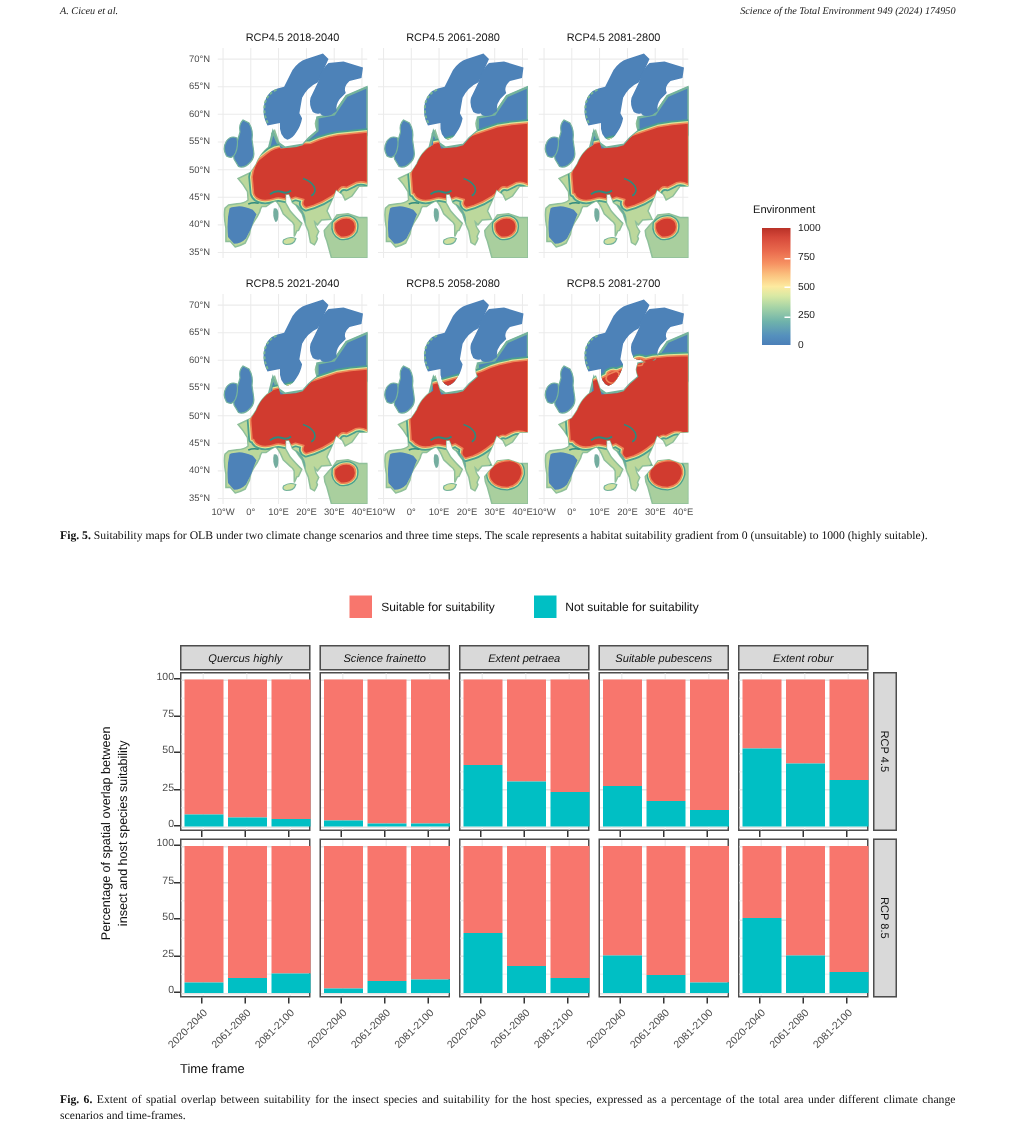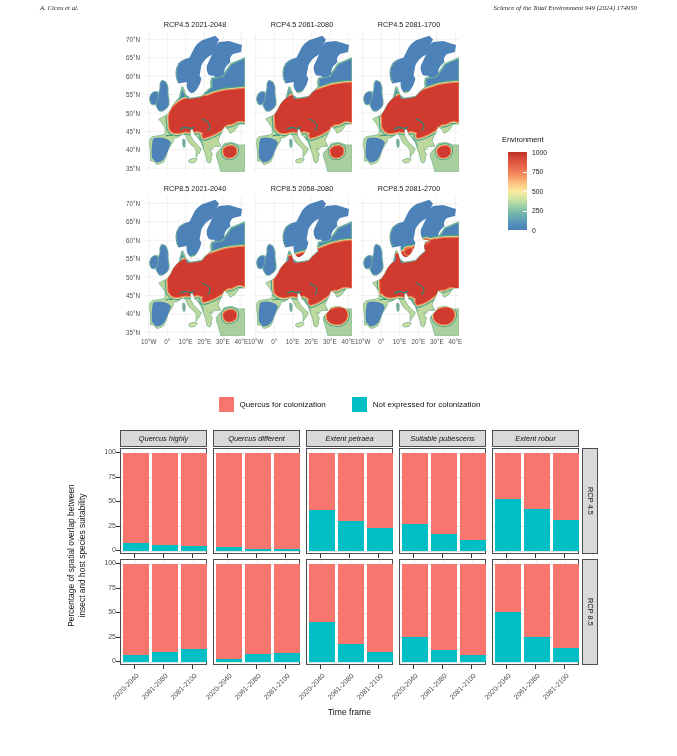--- a/index.html
+++ b/index.html
@@ -31,36 +31,36 @@
   .btick{position:absolute;background:#333;}
   .xlab{position:absolute;font-size:7px;color:#4d4d4d;text-align:right;
         transform:rotate(-45deg);transform-origin:100% 0%;}
   .ylab{position:absolute;font-size:7px;color:#4d4d4d;text-align:right;}
   .ytitle{position:absolute;transform:rotate(-90deg);text-align:center;
           font-size:8.4px;color:#111;line-height:1.25;}
   .legend6{position:absolute;display:flex;justify-content:center;align-items:center;gap:26px;}
   .legend6 .item{display:flex;align-items:center;gap:6px;}
   .legend6 .sw{width:15px;height:15px;}
   .legend6 .lab{font-size:8px;color:#111;}
-  .xtitle{position:absolute;font-size:8.6px;color:#111;text-align:center;}
+  .xtitle{position:absolute;font-size:8.6px;color:#111;}
 </style>
 </head>
 <body>
 
 <div class="page">
 
   <div class="hdr">
     <span>A. Ciceu et al.</span>
     <span class="r">Science of the Total Environment 949 (2024) 174950</span>
   </div>
 
   <div class="fig" id="fig5">
     <span class="abs" id="f5-legend-title" style="left:462px;top:117px;font-size:7.4px;color:#111;">Environment</span>
     <div class="cbar" id="f5-colorbar" style="left:468px;top:134px;"></div>
-  <div class="maptitle" style="left: 105px; top: 2px;">RCP4.5 2021-2048</div>
+  <div class="maptitle" style="left: 105px; top: 2px;">RCP4.5 2018-2040</div>
       <div style="position: absolute; left: 105px; top: 14px; width: 100px; height: 140px;"><svg width="100" height="140" viewBox="0 0 100 140" xmlns="http://www.w3.org/2000/svg">
           <defs>
             <clipPath id="cp0_0">
               <path d="M100,26 L86,32 Q80,40 77.7,44.2 L66.6,46.4 Q64,50 66.6,55.2 L61,60 L56.8,64.8 Q52,66.5 48,66.5 L42,67 L40.5,62 L38.1,54.9 L36.2,57 L36.8,64.5 L33,67 L31.5,68.5 Q28,72 25.9,77.4 Q24,80.5 22.2,82.9 L13.7,87 Q17,90.5 20,95.8 L20.4,101.3 Q18,103.5 13,103.8 L7.4,104.6 L5,106.8 Q4,112 5.6,120 L5.6,129 L8.5,128.9 L11.8,132.6 Q14.5,132.2 18.5,130 L21.3,124.1 L22.2,119.7 Q24,116 26.3,112.7 L28.1,109.4 Q28.5,107 29.6,105.7 L32.2,105.7 Q35,103.5 38.7,101.7 Q41,103.5 43.8,110.5 L48.5,114.9 Q50.2,116 51.1,117.9 L51.2,125.6 L52.9,121.9 L54,121.6 L56.2,116.8 Q53,114 48.5,108.7 L45.3,103.1 L45.3,97.6 L47.7,97.3 Q49,100 50,103.1 L52.5,105 Q54,107.5 56.4,110.5 L58.1,115.7 Q59,119 60.5,121.9 L62,129.7 L64.6,131.2 Q66,129 66.6,127.1 L66,125.6 L67.5,122.3 Q65.2,119.5 64.8,116 L66.6,117.9 L69.4,114.6 L75.7,114.2 L74,110.5 L73,108.7 Q74,106 75.1,103.9 L77.1,99.5 L79,94.3 L83.3,97.6 L85.1,101.3 L89.7,98.7 L94.4,92.1 L100,92 Z"></path>
               <path d="M76.8,115.3 L79.6,111.3 L87,110.5 L94.3,113 L100,113 L100,140 L76,140 L73,129 Q71,125 71.2,121.6 Q74,118 76.8,115.3 Z"></path>
               <path d="M46.6,61.2 Q41,59 41.6,50 L33.3,51.6 Q29.5,45 31.2,37 Q33,29 40,27 L44.4,25.8 L50,14.7 Q54,9 59.2,7.4 L70.3,3.7 L74,7.4 L67,22.8 Q60,26 56.4,33.2 L54.6,43.5 L56.4,46.8 Q55.5,52 52.4,56.4 Q50,60.5 46.6,61.2 Z"></path>
               <path d="M63.5,42.7 Q60.8,38 62,33.2 L67,22.8 Q69,14 74,10 L84,9 L97,13 L96,20 L88,22 Q83.5,26 85.5,30 L81.5,34 Q78.5,38 79.5,42 L76,44.5 Q70,46.5 68.4,43.5 Q66,44.5 63.5,42.7 Z"></path>
             </clipPath>
           </defs>
           <g stroke="#ebebeb" stroke-width="0.7">
@@ -146,21 +146,21 @@
             <path d="M78,117 Q82,112.5 88,113.5 Q93.5,115.5 91.5,122 Q88.5,127 82,126 Q77,123.5 78,117 Z" fill="#d13b2f" stroke="#ee8356" stroke-width="1"></path>
             <path d="M35,97.5 Q39,94.5 43,96 Q46.5,97.3 49,95" fill="none" stroke="#2f8a7d" stroke-width="1.3"></path>
             <path d="M57,87 Q62,88.5 64.5,92.5 Q66,96.5 62.5,98.5" fill="none" stroke="#2f8a7d" stroke-width="1.1"></path>
             <path d="M20.5,104 Q24,102.5 27.5,103.5" fill="none" stroke="#2f8a7d" stroke-width="1"></path>
             <path d="M52,104 Q56,106 58,111 Q59.5,115 58,118 Q54,116 52.5,112 Q51,107 52,104 Z" fill="#5fa89b" opacity="0.85"></path>
           </g>
           <path d="M14,79 L11,74 Q10,68 13,63 L15,56 Q14,51 17,48 L21,50 Q24,55 23,61 L24,68 Q25,73 22,76 Q18,80.5 14,79 Z" fill="#4d82b8" stroke="#74b39c" stroke-width="0.8"></path>
           <path d="M6,72 Q3,67 6,62 Q9,58 13,60 Q14,65 12,70 Q10,74.5 6,72 Z" fill="#4d82b8" stroke="#74b39c" stroke-width="0.8"></path>
           <path d="M44,128 Q48,125.3 52.2,127 Q51.2,131 46,131 Q42.8,130.6 44,128 Z" fill="#cfe09e" stroke="#74b39c" stroke-width="0.8"></path>
         </svg></div>
-      <div class="maptitle" style="left: 319px; top: 2px;">RCP4.5 2081-1700</div>
+      <div class="maptitle" style="left: 319px; top: 2px;">RCP4.5 2081-2800</div>
       <div style="position: absolute; left: 319px; top: 14px; width: 100px; height: 140px;"><svg width="100" height="140" viewBox="0 0 100 140" xmlns="http://www.w3.org/2000/svg">
           <defs>
             <clipPath id="cp0_2">
               <path d="M100,26 L86,32 Q80,40 77.7,44.2 L66.6,46.4 Q64,50 66.6,55.2 L61,60 L56.8,64.8 Q52,66.5 48,66.5 L42,67 L40.5,62 L38.1,54.9 L36.2,57 L36.8,64.5 L33,67 L31.5,68.5 Q28,72 25.9,77.4 Q24,80.5 22.2,82.9 L13.7,87 Q17,90.5 20,95.8 L20.4,101.3 Q18,103.5 13,103.8 L7.4,104.6 L5,106.8 Q4,112 5.6,120 L5.6,129 L8.5,128.9 L11.8,132.6 Q14.5,132.2 18.5,130 L21.3,124.1 L22.2,119.7 Q24,116 26.3,112.7 L28.1,109.4 Q28.5,107 29.6,105.7 L32.2,105.7 Q35,103.5 38.7,101.7 Q41,103.5 43.8,110.5 L48.5,114.9 Q50.2,116 51.1,117.9 L51.2,125.6 L52.9,121.9 L54,121.6 L56.2,116.8 Q53,114 48.5,108.7 L45.3,103.1 L45.3,97.6 L47.7,97.3 Q49,100 50,103.1 L52.5,105 Q54,107.5 56.4,110.5 L58.1,115.7 Q59,119 60.5,121.9 L62,129.7 L64.6,131.2 Q66,129 66.6,127.1 L66,125.6 L67.5,122.3 Q65.2,119.5 64.8,116 L66.6,117.9 L69.4,114.6 L75.7,114.2 L74,110.5 L73,108.7 Q74,106 75.1,103.9 L77.1,99.5 L79,94.3 L83.3,97.6 L85.1,101.3 L89.7,98.7 L94.4,92.1 L100,92 Z"></path>
               <path d="M76.8,115.3 L79.6,111.3 L87,110.5 L94.3,113 L100,113 L100,140 L76,140 L73,129 Q71,125 71.2,121.6 Q74,118 76.8,115.3 Z"></path>
               <path d="M46.6,61.2 Q41,59 41.6,50 L33.3,51.6 Q29.5,45 31.2,37 Q33,29 40,27 L44.4,25.8 L50,14.7 Q54,9 59.2,7.4 L70.3,3.7 L74,7.4 L67,22.8 Q60,26 56.4,33.2 L54.6,43.5 L56.4,46.8 Q55.5,52 52.4,56.4 Q50,60.5 46.6,61.2 Z"></path>
               <path d="M63.5,42.7 Q60.8,38 62,33.2 L67,22.8 Q69,14 74,10 L84,9 L97,13 L96,20 L88,22 Q83.5,26 85.5,30 L81.5,34 Q78.5,38 79.5,42 L76,44.5 Q70,46.5 68.4,43.5 Q66,44.5 63.5,42.7 Z"></path>
             </clipPath>
           </defs>
           <g stroke="#ebebeb" stroke-width="0.7">
@@ -390,42 +390,46 @@
       <div class="tick" style="left: 492px; top: 130.5px; width: 30px; font-size: 6.8px; color: rgb(34, 34, 34);">1000</div>
       <div class="tick" style="left: 492px; top: 150px; width: 30px; font-size: 6.8px; color: rgb(34, 34, 34);">750</div>
       <div style="position: absolute; left: 483px; width: 4px; height: 1px; background: rgb(255, 255, 255); top: 153.5px;"></div>
       <div class="tick" style="left: 492px; top: 169.5px; width: 30px; font-size: 6.8px; color: rgb(34, 34, 34);">500</div>
       <div style="position: absolute; left: 483px; width: 4px; height: 1px; background: rgb(255, 255, 255); top: 173px;"></div>
       <div class="tick" style="left: 492px; top: 189px; width: 30px; font-size: 6.8px; color: rgb(34, 34, 34);">250</div>
       <div style="position: absolute; left: 483px; width: 4px; height: 1px; background: rgb(255, 255, 255); top: 192.5px;"></div>
       <div class="tick" style="left: 492px; top: 208.5px; width: 30px; font-size: 6.8px; color: rgb(34, 34, 34);">0</div>
     </div>
 
+  <p class="caption" id="cap5" style="top:351px;">
+    <b>Fig. 5.</b>
+    <span>Suitability maps for OLB under two climate change scenarios and three time steps. The scale represents a habitat suitability gradient from 0 (unsuitable) to 1000 (highly suitable).</span>
+  </p>
 
   <div class="fig" id="fig6">
     <div class="legend6" id="f6-legend" style="left:80px;top:4px;width:459px;">
         <div class="item">
           <div class="sw" style="background: rgb(248, 118, 109);"></div>
-          <div class="lab">Quercus for colonization</div>
+          <div class="lab">Suitable for suitability</div>
         </div>
         <div class="item">
           <div class="sw" style="background: rgb(0, 191, 196);"></div>
-          <div class="lab">Not expressed for colonization</div>
+          <div class="lab">Not suitable for suitability</div>
         </div>
       </div>
     <div class="ytitle" id="f6-ytitle" style="left:-84px;top:152px;width:240px;">
         <div>Percentage of spatial overlap between</div>
         <div>insect and host species suitability</div>
       </div>
     <div class="xtitle" style="left:80px;top:314px;width:459px;">Time frame</div>
   <div class="strip" style="left: 80px; top: 37px; width: 87px; height: 17px;">
         <span>Quercus highly</span>
       </div>
       <div class="strip" style="left: 173px; top: 37px; width: 87px; height: 17px;">
-        <span>Quercus different</span>
+        <span>Science frainetto</span>
       </div>
       <div class="strip" style="left: 266px; top: 37px; width: 87px; height: 17px;">
         <span>Extent petraea</span>
       </div>
       <div class="strip" style="left: 359px; top: 37px; width: 87px; height: 17px;">
         <span>Suitable pubescens</span>
       </div>
       <div class="strip" style="left: 452px; top: 37px; width: 87px; height: 17px;">
         <span>Extent robur</span>
       </div>
@@ -695,14 +699,18 @@
         <div class="bar" style="left: 59.5px; width: 26px; top: 88.3px; height: 13.7px; background: rgb(0, 191, 196);"></div>
       </div>
       <div class="btick" style="left: 466px; width: 1px; height: 4px; top: 272px;"></div>
       <div class="xlab" style="left: 412.5px; width: 54px; top: 279px;">2020-2040</div>
       <div class="btick" style="left: 495px; width: 1px; height: 4px; top: 272px;"></div>
       <div class="xlab" style="left: 441.5px; width: 54px; top: 279px;">2061-2080</div>
       <div class="btick" style="left: 524px; width: 1px; height: 4px; top: 272px;"></div>
       <div class="xlab" style="left: 470.5px; width: 54px; top: 279px;">2081-2100</div>
     </div>
 
+  <p class="caption" id="cap6" style="top:727px;">
+    <b>Fig. 6.</b>
+    <span>Extent of spatial overlap between suitability for the insect species and suitability for the host species, expressed as a percentage of the total area under different climate change scenarios and time-frames.</span>
+  </p>
 
 </div>
 
 </body></html>

